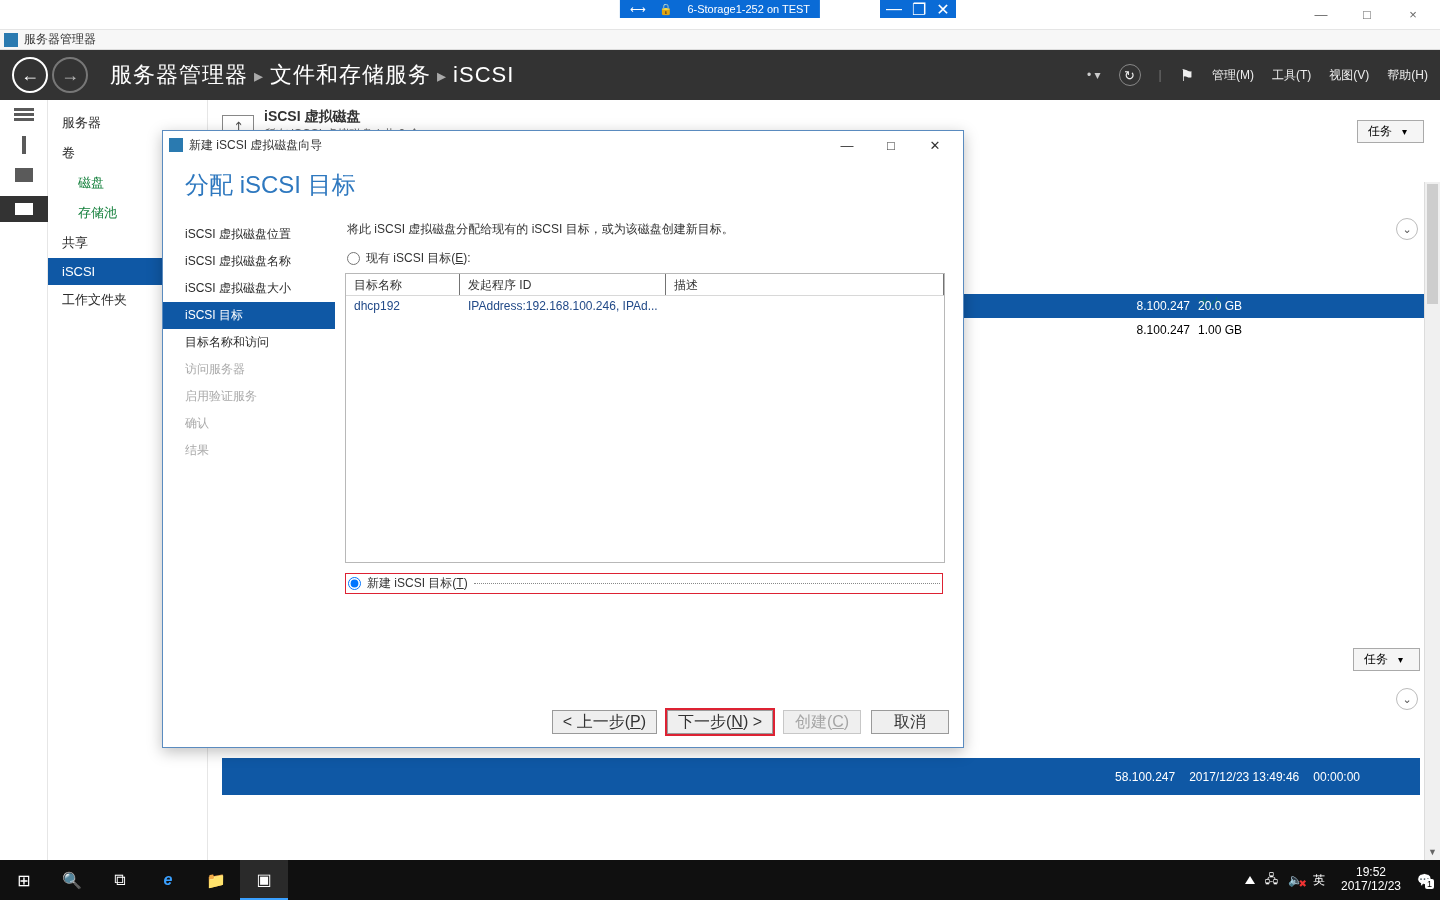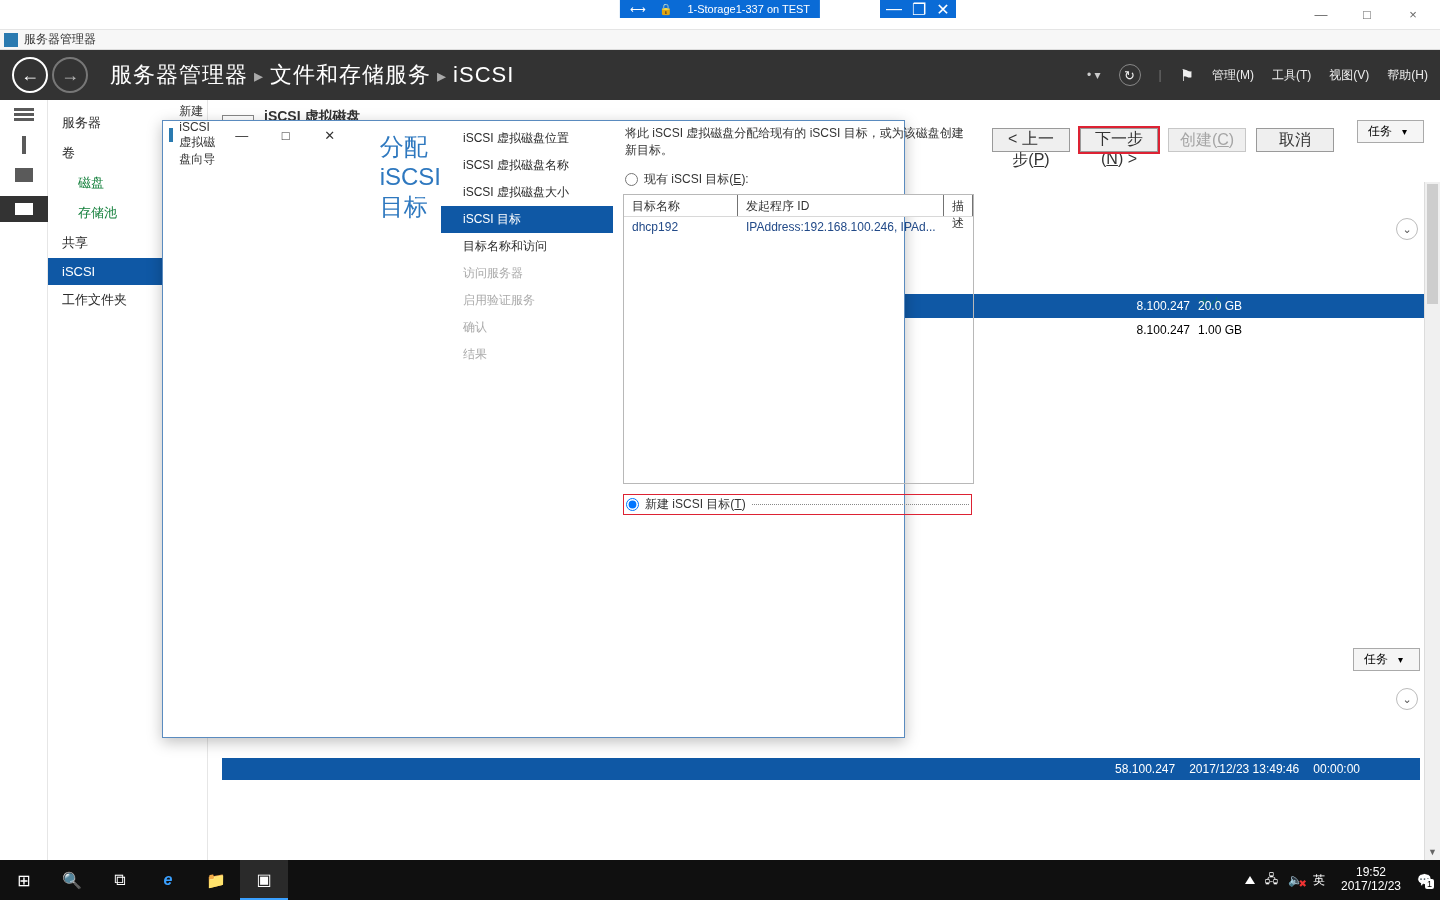--- a/index.html
+++ b/index.html
@@ -62,21 +62,21 @@
   .disk-rows .c1{width:770px;}
   .disk-rows .c2{width:74px; text-align:left;}
   .col-headers{ display:flex; font-size:12px; color:#2060c0; margin-top:28px; gap:80px; padding-left:790px;}
 
   
   .vscroll { position:absolute; top:82px; right:0; bottom:0; width:16px; background:#f0f0f0; border-left:1px solid #dcdcdc;}
   .vscroll .thumb{position:absolute; left:2px; right:2px; top:2px; height:120px; background:#cdcdcd;}
   .vscroll .arr{position:absolute;left:0;right:0;height:16px;display:flex;align-items:center;justify-content:center;font-size:9px;color:#666;}
 
   
-  .dialog { position:absolute; left:162px; top:120px; width:743px; height:618px; background:#fff; border:1px solid #5a8bbf; box-shadow:0 4px 14px rgba(0,0,0,.25); z-index:200; display:flex; }
+  .dialog { position:absolute; left:162px; top:130px; width:802px; height:618px; background:#fff; border:1px solid #5a8bbf; box-shadow:0 4px 14px rgba(0,0,0,.25); z-index:200; display:flex; flex-direction:column;}
   .dlg-title { height:28px; display:flex; align-items:center; padding:0 6px 0 6px; font-size:12px; color:#333; }
   .dlg-title .ticon{width:14px;height:14px;background:#2a7ab0;margin-right:6px;}
   .dlg-title .winbtns{margin-left:auto; display:flex;}
   .dlg-title .wb{width:44px;height:24px;display:flex;align-items:center;justify-content:center;font-size:13px;color:#333;}
   .dlg-heading { font-size:24px; color:#2e78bf; font-weight:300; padding:10px 0 16px 22px; }
   .dlg-body { flex:1; display:flex; min-height:0; }
   .dlg-steps { width:172px; padding:4px 0; font-size:12px; }
   .dlg-steps .st { padding:5px 8px 5px 22px; color:#2b2b2b; }
   .dlg-steps .st.active { background:#0f58a5; color:#fff; }
   .dlg-steps .st.disabled { color:#a9a9a9; }
@@ -114,21 +114,21 @@
 
 <div class="host-chrome">
   <div class="btn">—</div>
   <div class="btn">□</div>
   <div class="btn">×</div>
 </div>
 
 <div class="vmware-bar">
   <span class="ic">⟷</span>
   <span class="ic">🔒</span>
-  <span>1-Storage1-337 on TEST</span>
+  <span>6-Storage1-252 on TEST</span>
 </div>
 <div class="vmware-right">
   <span>—</span>
   <span>❐</span>
   <span>✕</span>
 </div>
 
 <div class="sm-window">
 
   <div class="sm-app-title-row">
@@ -210,21 +210,21 @@
         <div style="flex:1"></div>
         <div class="tasks-btn">
             <span>任务</span>
           </div>
       </div>
       <div class="panel-toggle" style="top:588px;">⌄</div>
       <div class="col-headers" style="position:absolute; top:628px; left:0; right:0;">
         <span>上次登录时间</span>
         <span>空闲持续时间</span>
       </div>
-      <div style="position:absolute; top:658px; left:14px; right:20px; height:22px; background:#0f58a5; color:#fff; font-size:12px; display:flex; align-items:center; justify-content:flex-end; gap:14px; padding-right:60px;">
+      <div style="position:absolute; top:658px; left:14px; right:20px; height:37px; background:#0f58a5; color:#fff; font-size:12px; display:flex; align-items:center; justify-content:flex-end; gap:14px; padding-right:60px;">
         <span>58.100.247</span>
         <span>2017/12/23 13:49:46</span>
         <span>00:00:00</span>
       </div>
 
       <div class="vscroll">
         <div class="arr" style="top:0">▲</div>
         <div class="thumb"></div>
         <div class="arr" style="bottom:0">▼</div>
       </div>

